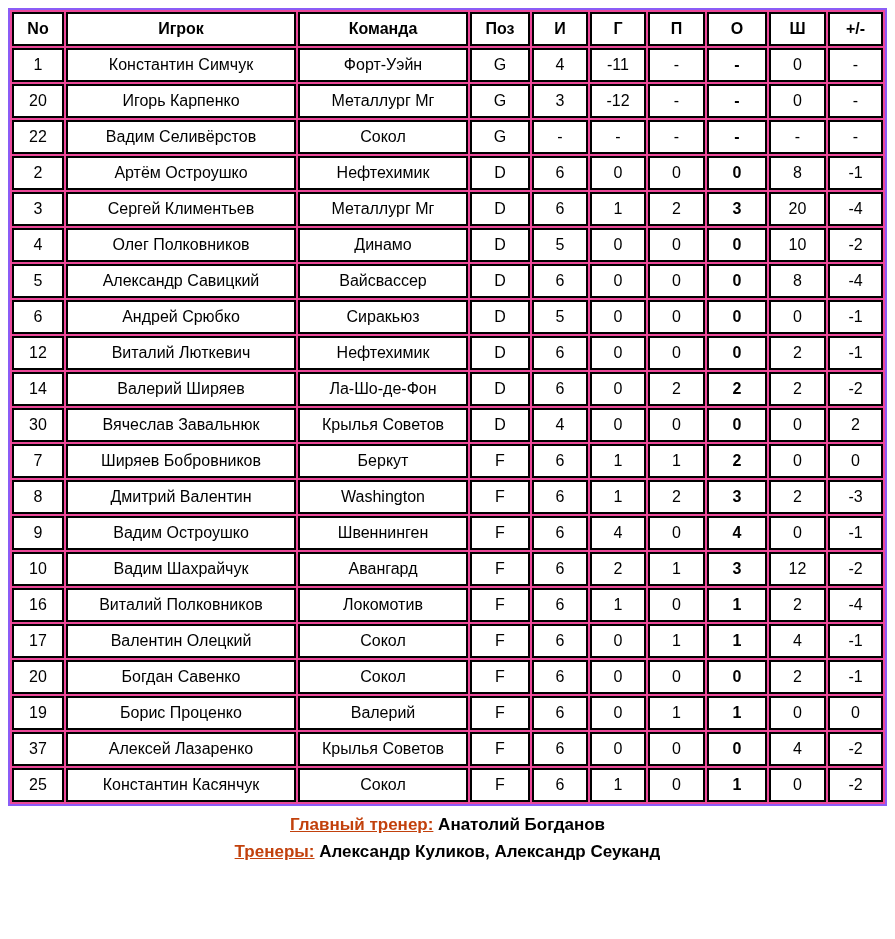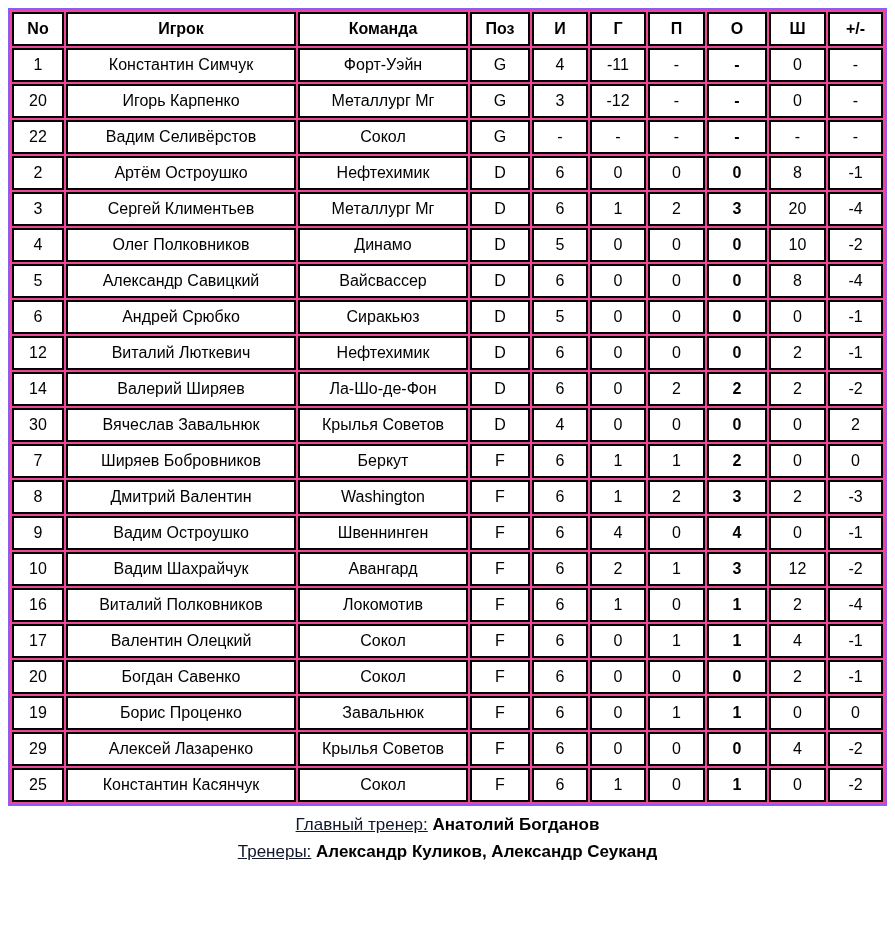--- a/index.html
+++ b/index.html
@@ -49,23 +49,23 @@
   col.c-pm  { width: 55px; }
   .footer {
     width: 879px;
     text-align: center;
     font-size: 17px;
     font-weight: bold;
     margin-top: 5px;
     line-height: 27px;
   }
   .footer a {
-    color: #0f172a;
+    color: #c2410c;
     text-decoration: underline;
-    font-weight: normal;
+    font-weight: bold;
     cursor: pointer;
   }
 </style>
 </head>
 <body>
 
 <div class="page">
 
   <table class="stats">
     <colgroup>
@@ -307,31 +307,31 @@
           <td class="col-gp">6</td>
           <td class="col-g">0</td>
           <td class="col-a">0</td>
           <td class="col-pts">0</td>
           <td class="col-pim">2</td>
           <td class="col-pm">-1</td>
         </tr>
         <tr>
           <td class="col-no">19</td>
           <td class="col-player">Борис Проценко</td>
-          <td class="col-team">Завальнюк</td>
+          <td class="col-team">Валерий</td>
           <td class="col-pos">F</td>
           <td class="col-gp">6</td>
           <td class="col-g">0</td>
           <td class="col-a">1</td>
           <td class="col-pts">1</td>
           <td class="col-pim">0</td>
           <td class="col-pm">0</td>
         </tr>
         <tr>
-          <td class="col-no">29</td>
+          <td class="col-no">37</td>
           <td class="col-player">Алексей Лазаренко</td>
           <td class="col-team">Крылья Советов</td>
           <td class="col-pos">F</td>
           <td class="col-gp">6</td>
           <td class="col-g">0</td>
           <td class="col-a">0</td>
           <td class="col-pts">0</td>
           <td class="col-pim">4</td>
           <td class="col-pm">-2</td>
         </tr>

